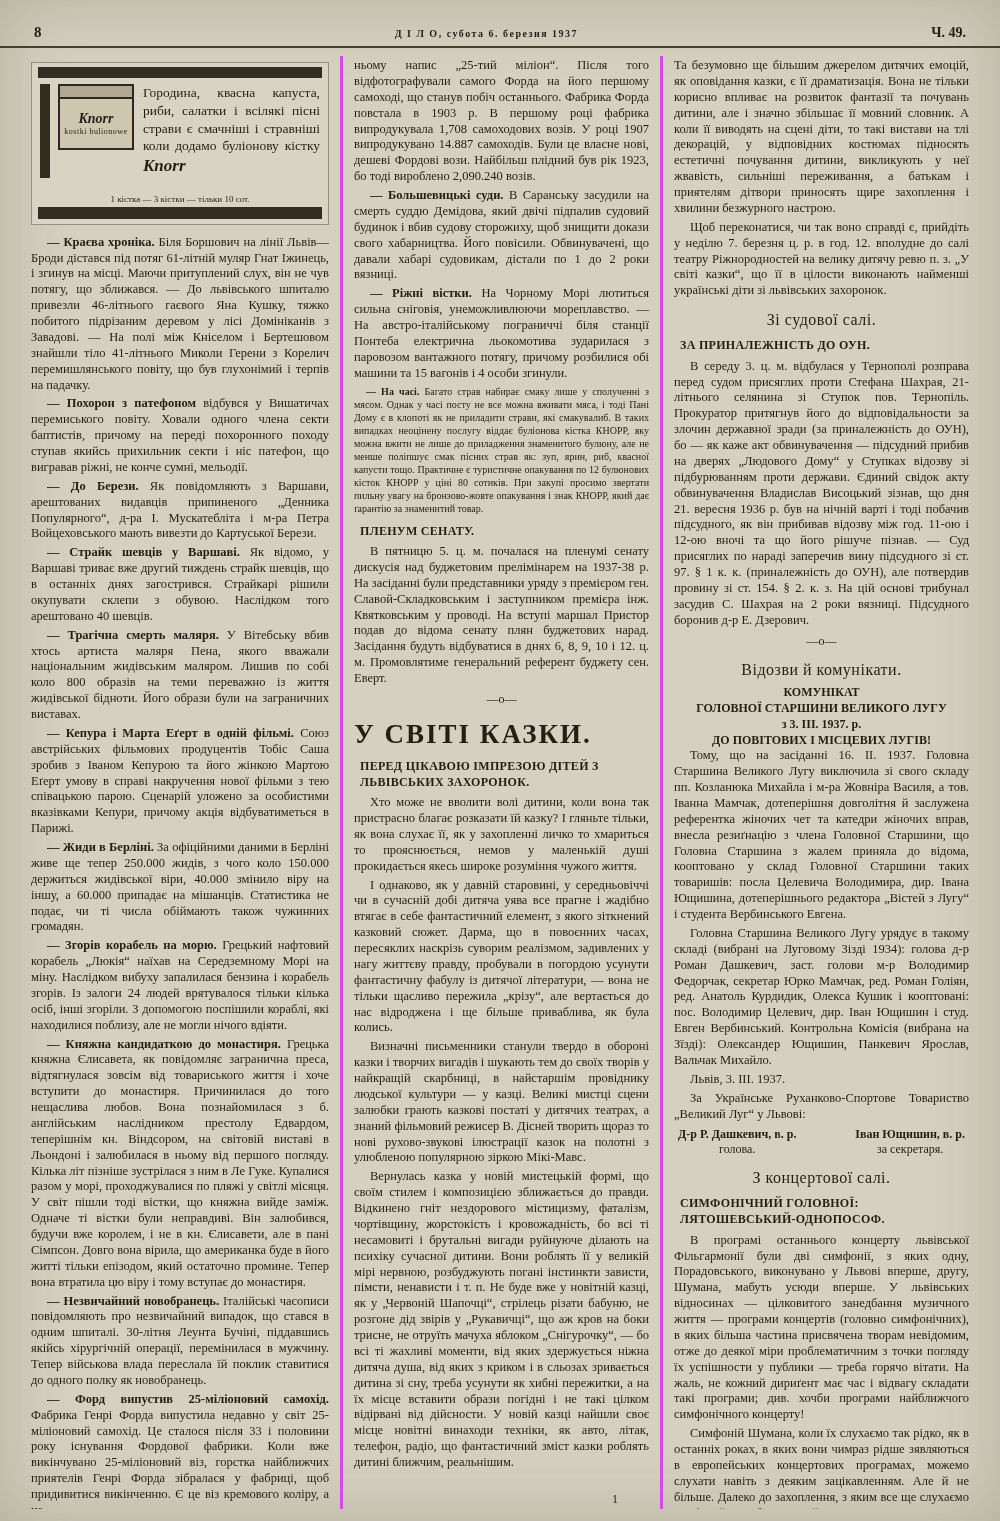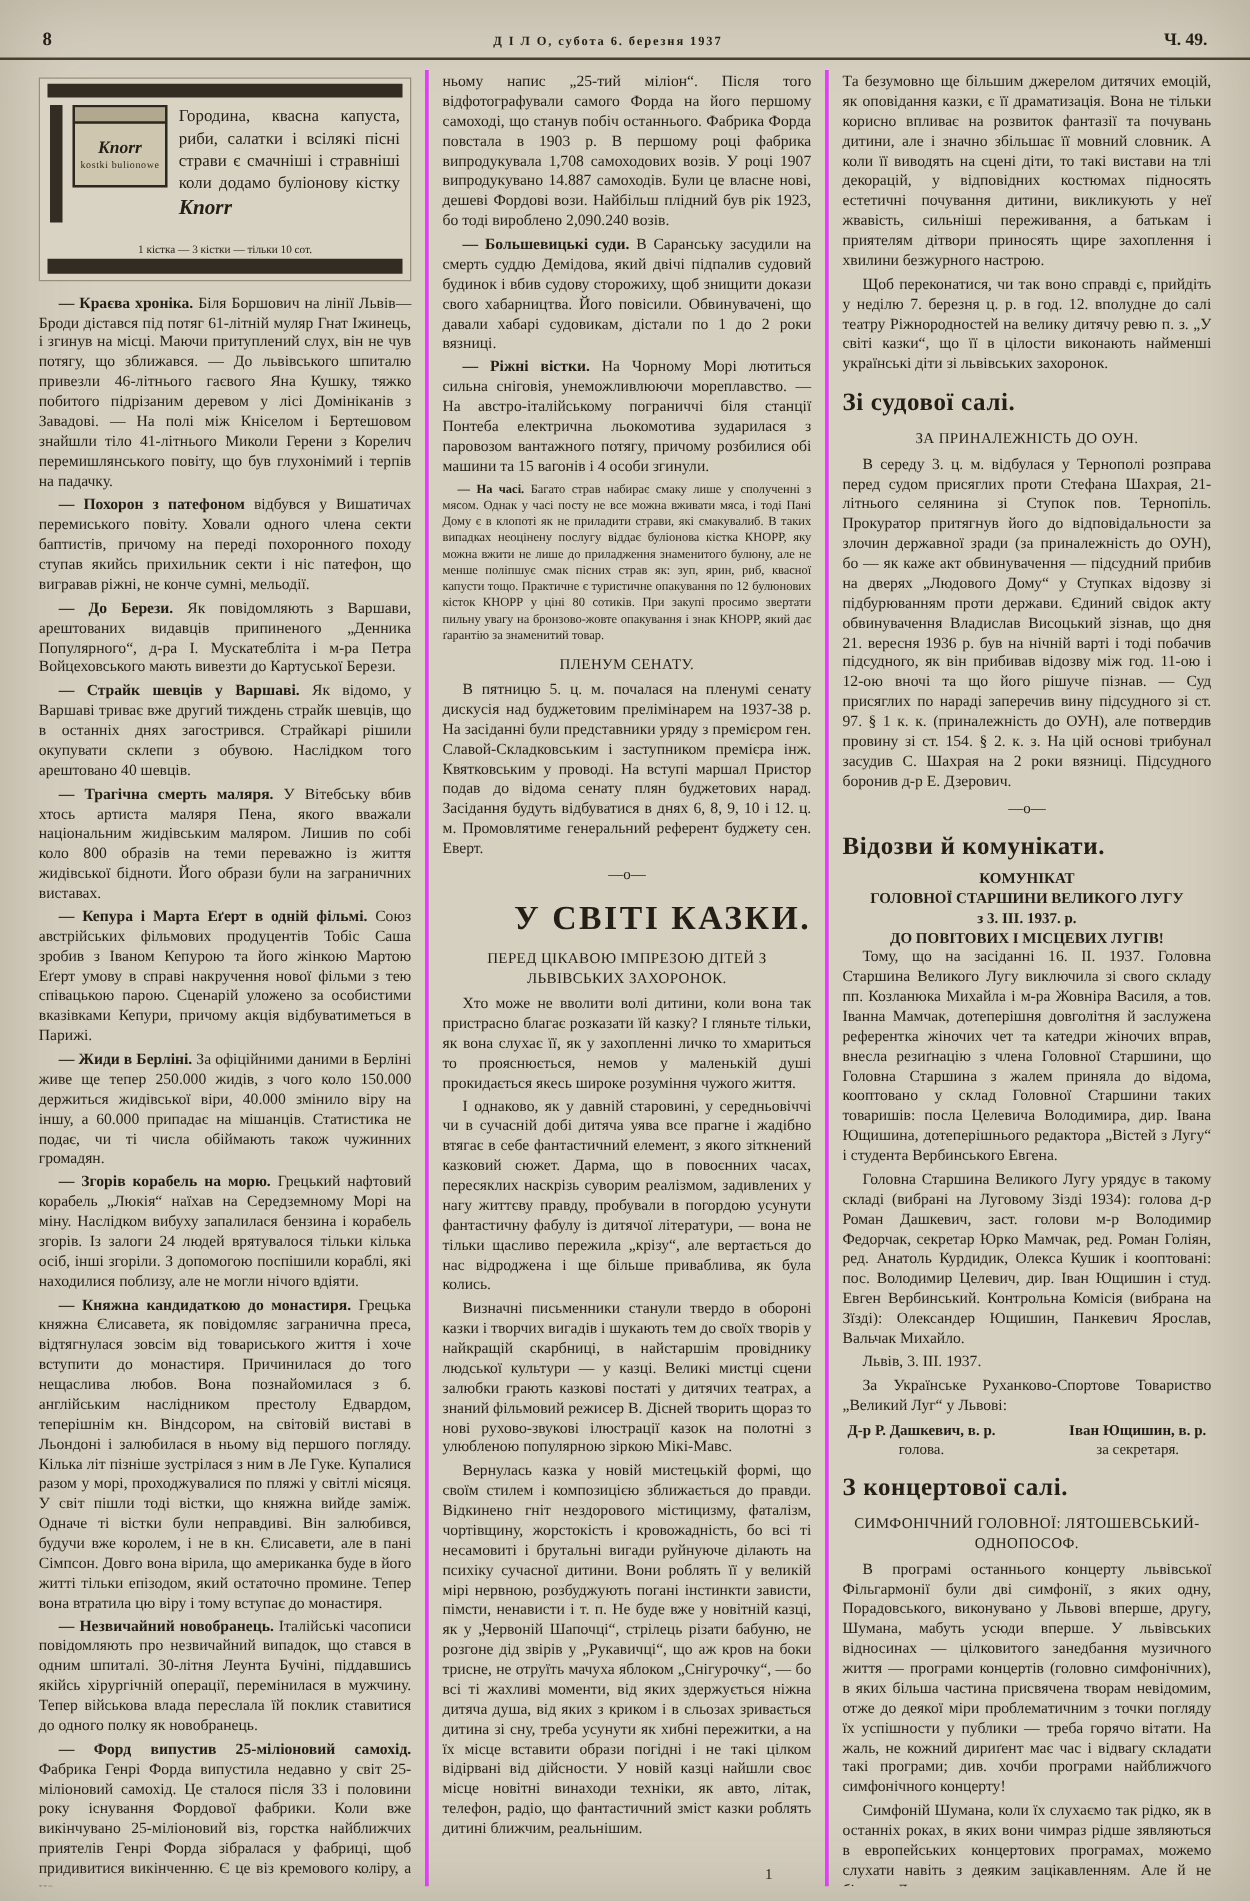--- a/index.html
+++ b/index.html
@@ -34,23 +34,23 @@
   .col{width:320px;padding:2px 11px 0 11px;overflow:hidden;}
   .col + .col{border-left:3px solid #d946ef;}
   
   .para{
     margin:0 0 3px 0;text-align:justify;
     font-size:12.5px;line-height:1.27;text-indent:16px;
   }
   .para.noindent{text-indent:0;}
   .para.small{font-size:10px;line-height:1.3;text-indent:12px;}
   .para b{font-weight:bold;}
-  .h-large{text-align:right;font-weight:bold;font-size:27px;letter-spacing:2px;margin:12px 0 5px;}
-  .h-medium{font-weight:bold;font-size:20px;letter-spacing:.5px;margin:12px 0 5px;}
-  .h-small{text-align:center;font-weight:normal;font-size:12px;margin:9px 6px 5px;letter-spacing:.3px;line-height:1.3;}
+  .h-large{text-align:left;font-weight:bold;font-size:27px;letter-spacing:2px;margin:12px 0 5px;}
+  .h-medium{text-align:center;font-weight:normal;font-size:16px;letter-spacing:.5px;margin:12px 0 5px;}
+  .h-small{text-align:left;font-weight:bold;font-size:12px;margin:9px 6px 5px;letter-spacing:.3px;line-height:1.3;}
   .center-line{text-align:center;font-weight:bold;font-size:12px;line-height:1.35;}
   .sep{text-align:center;font-size:12px;margin:5px 0;}
   .sig{display:flex;justify-content:space-between;margin:5px 4px 8px;font-size:12px;}
   .sig-col{text-align:center;}
   .sig-col div:first-child{font-weight:bold;}
   
   .ad{
     position:relative;margin:4px 0 10px 0;padding:0;
     background:#d9d3c3;border:1px solid #978e7b;
   }

